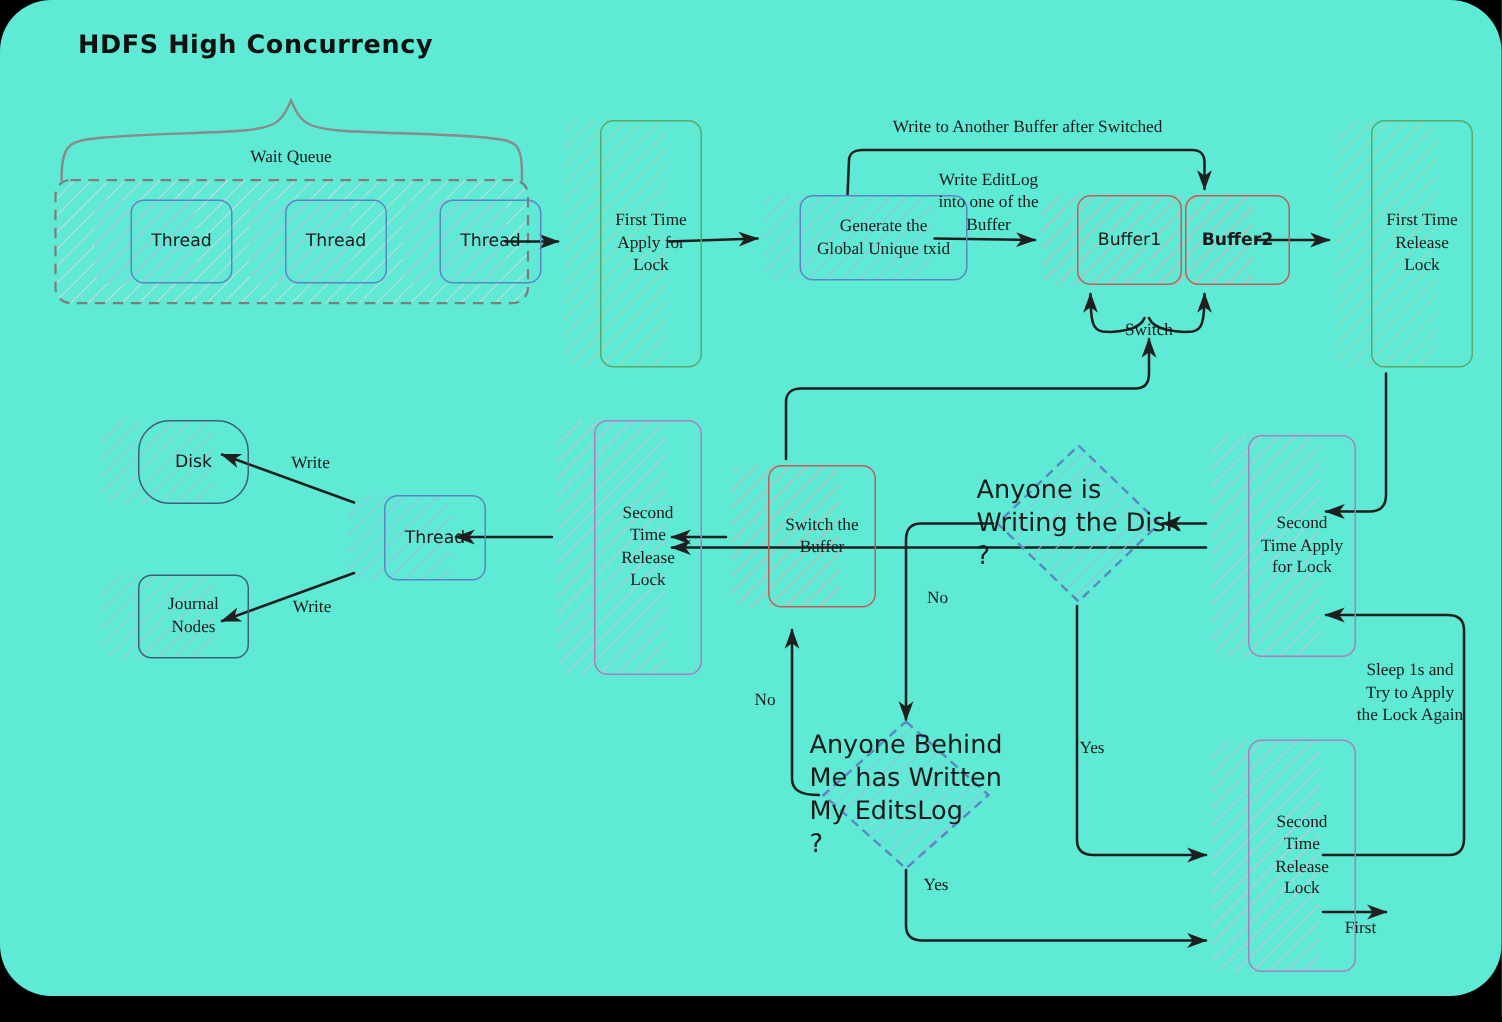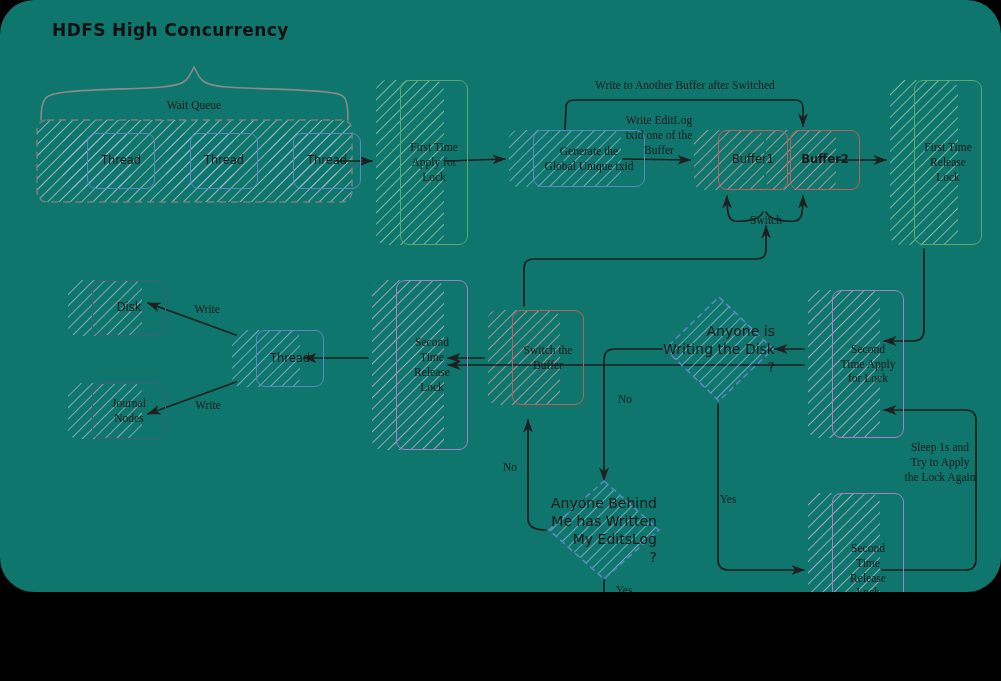--- a/index.html
+++ b/index.html
@@ -1,31 +1,31 @@
 <!DOCTYPE html>
 <html><head>
 <meta charset="utf-8">
 <style>
   html,body{margin:0;padding:0;background:#000;}
   body{width:1001px;height:681px;overflow:hidden;
        font-family:"DejaVu Sans","Liberation Sans",sans-serif;}
-  #canvas{position:absolute;left:0;top:0;width:1001px;height:592px;
-          background:#0f766e;border-radius:34px;overflow:hidden;}
+  #canvas{position:absolute;left:0;top:0;width:1001px;height:664px;
+          background:#5eead4;border-radius:34px;overflow:hidden;}
   #svgroot{position:absolute;left:0;top:0;width:1001px;height:681px;}
   .ttl{position:absolute;left:52px;top:20px;font-size:17px;font-weight:bold;
        letter-spacing:.4px;color:#111;white-space:nowrap;}
   .node{position:absolute;box-sizing:border-box;display:flex;align-items:center;
         justify-content:center;text-align:center;font-size:11.5px;color:#1a1a1a;
         line-height:1.32;border-radius:9px;border-width:1.6px;border-style:solid;
         padding:2px 4px;margin-left:24px;}
   .lbl{position:absolute;font-size:11.5px;color:#1a1a1a;text-align:center;
        line-height:1.3;white-space:pre;font-family:Liberation Serif, serif;}
   .diamond{position:absolute;display:flex;align-items:center;justify-content:center;}
-  .diamond .dtxt{position:relative;z-index:2;font-size:14px;color:#1a1a1a;
-                 text-align:right;line-height:1.3;white-space:pre;}
+  .diamond .dtxt{position:relative;z-index:2;font-size:17px;color:#1a1a1a;
+                 text-align:left;line-height:1.3;white-space:pre;}
   .diamond svg{position:absolute;left:0;top:0;}
 </style>
 </head>
 <body>
 
 <div id="canvas">
 
   <svg id="svgroot" viewBox="0 0 1001 681" xmlns="http://www.w3.org/2000/svg">
     <defs>
       <pattern id="hblue" width="8" height="8" patternTransform="rotate(45)" patternUnits="userSpaceOnUse">
@@ -182,21 +182,21 @@
     <span class="lbl" style="position:static;">Second
 Time
 Release
 Lock</span>
   </div>
 
   <div class="node" style="left:232px;top:330px;width:68px;height:57px;border-color:#5b86c4;">
     <span>Thread</span>
   </div>
 
-  <div class="node" style="left:68px;top:280px;width:74px;height:56px;border-color:#3f5f78;">
+  <div class="node" style="left:68px;top:280px;width:74px;height:56px;border-color:#3f5f78;border-radius:21px;">
     <span>Disk</span>
   </div>
   <div class="node" style="left:68px;top:383px;width:74px;height:56px;border-color:#3f5f78;">
     <span class="lbl" style="position:static;">Journal
 Nodes</span>
   </div>
 
   <div class="diamond" style="left:662px;top:294px;width:114px;height:110px;">
     <svg width="114" height="110" viewBox="0 0 114 110">
       <polygon points="57,3 111,55 57,107 3,55" fill="url(#hblue)" stroke="#5b86c4" stroke-width="1.6" stroke-dasharray="6 4"></polygon>
@@ -212,21 +212,21 @@
     </svg>
     <span class="dtxt">Anyone Behind
 Me has Written
 My EditsLog
 ?</span>
   </div>
 
   <div class="lbl" style="left:565px;top:78px;width:240px;">Write to Another Buffer after Switched</div>
 
   <div class="lbl" style="left:613px;top:113px;width:92px;">Write EditLog
-txid one of the
+into one of the
 Buffer</div>
 
   <div class="lbl" style="left:738px;top:213px;width:56px;">Switch</div>
 
   <div class="lbl" style="left:888px;top:440px;width:104px;">Sleep 1s and
 Try to Apply
 the Lock Again</div>
 
   <div class="lbl" style="left:613px;top:392px;width:24px;">No</div>
 

